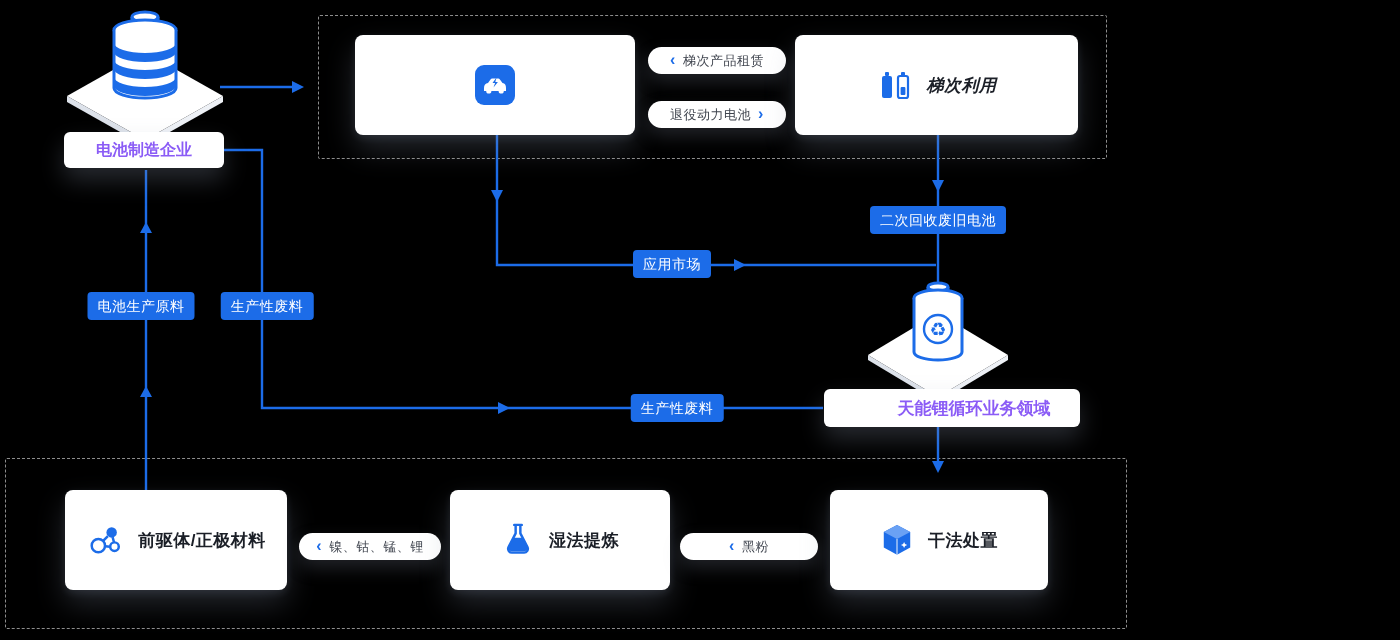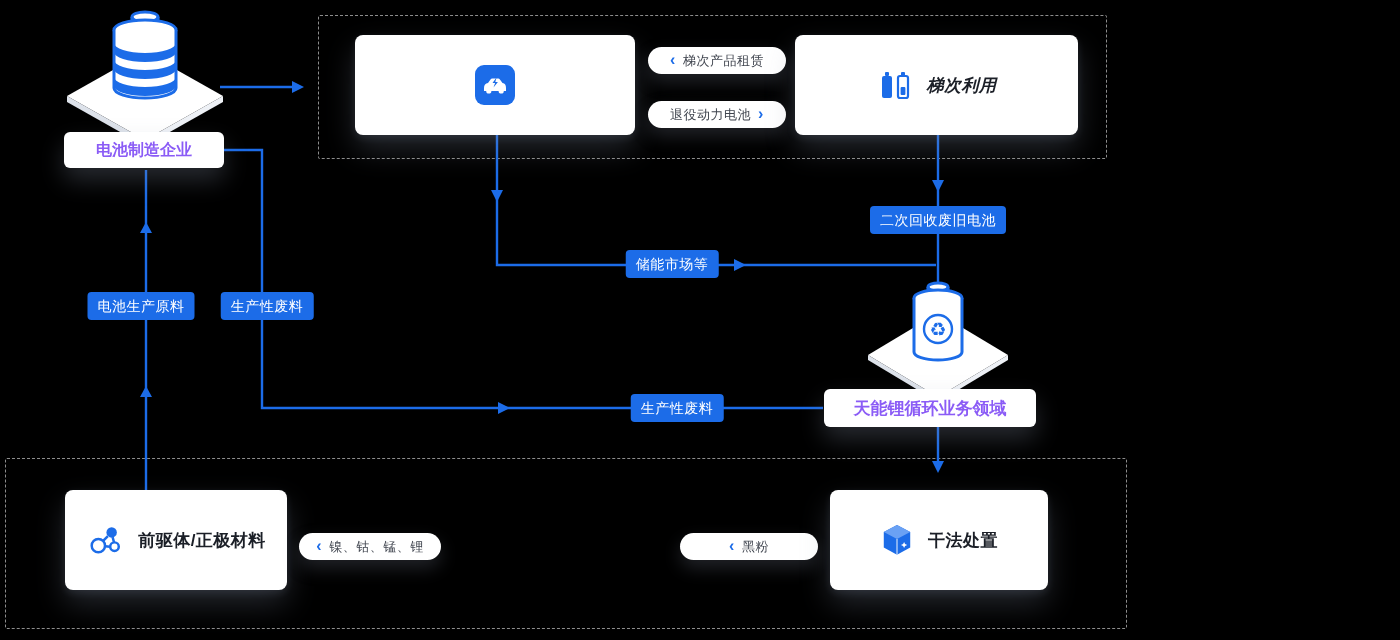--- a/index.html
+++ b/index.html
@@ -109,58 +109,66 @@
       <rect x="5" y="9" width="10" height="22" rx="2" fill="#1C6CE8"></rect>
       <rect x="24" y="5" width="4" height="4" rx="1" fill="#1C6CE8"></rect>
       <rect x="21" y="9" width="10" height="22" rx="2" fill="none" stroke="#1C6CE8" stroke-width="2.2"></rect>
       <rect x="23.6" y="20" width="4.8" height="8" rx="1" fill="#1C6CE8"></rect>
     </svg>
     <div class="title">梯次利用</div>
   </div>
 
   <div class="badge" style="left:141px;top:306px;">电池生产原料</div>
   <div class="badge" style="left:267px;top:306px;">生产性废料</div>
-  <div class="badge" style="left:672px;top:264px;">储能市场等</div>
+  <div class="badge" style="left:672px;top:264px;">应用市场</div>
   <div class="badge" style="left:938px;top:220px;">二次回收废旧电池</div>
   <div class="badge" style="left:677px;top:408px;">生产性废料</div>
 
   <svg class="abs z2" style="left:866px;top:311px;" width="145" height="92" viewBox="0 0 145 92">
     <polygon points="72,2 142,44 72,86 2,44" fill="#fff"></polygon>
     <polygon points="2,44 72,86 72,91 2,49" fill="#dde2ea"></polygon>
     <polygon points="142,44 72,86 72,91 142,49" fill="#eef1f6"></polygon>
   </svg>
   <svg class="abs z3" style="left:903px;top:280px;" width="70" height="92" viewBox="0 0 70 92">
     <ellipse cx="35" cy="7" rx="10" ry="4" fill="#fff" stroke="#1C6CE8" stroke-width="3"></ellipse>
     <path d="M25 7 v7 M45 7 v7" stroke="#1C6CE8" stroke-width="3"></path>
     <ellipse cx="35" cy="18" rx="24" ry="8" fill="#fff" stroke="#1C6CE8" stroke-width="3"></ellipse>
     <path d="M11 18 v54 a24 8 0 0 0 48 0 V18" fill="#fff" stroke="#1C6CE8" stroke-width="3"></path>
     <circle cx="35" cy="49" r="14" fill="none" stroke="#1C6CE8" stroke-width="2.4"></circle>
     <text x="35" y="56" text-anchor="middle" font-size="19" fill="#1C6CE8">♻</text>
   </svg>
-  <div class="labelbox" style="left:824px;top:389px;width:212px;height:38px;font-size:17px;">
+  <div class="labelbox" style="left:824px;top:389px;width:212px;height:38px;font-size:17px;padding-left:44px;">
     <span>天能锂循环业务领域</span>
   </div>
 
   <div class="card" style="left:65px;top:490px;width:222px;height:100px;">
     <svg class="icon" width="38" height="38" viewBox="0 0 40 40">
       <line x1="18" y1="21" x2="23" y2="16" stroke="#1C6CE8" stroke-width="2.6"></line>
       <line x1="20" y1="26.5" x2="25.5" y2="27" stroke="#1C6CE8" stroke-width="2.6"></line>
       <line x1="28" y1="17" x2="29.5" y2="22.5" stroke="#1C6CE8" stroke-width="2.6"></line>
       <circle cx="13" cy="26" r="7" fill="#fff" stroke="#1C6CE8" stroke-width="2.6"></circle>
       <circle cx="27" cy="12" r="5.5" fill="#1C6CE8"></circle>
       <circle cx="30" cy="27" r="4.5" fill="#fff" stroke="#1C6CE8" stroke-width="2.6"></circle>
     </svg>
     <div class="title">前驱体/正极材料</div>
   </div>
 
   <div class="pill" style="left:299px;top:533px;width:142px;">
     <span class="chev">‹</span>
     <span>镍、钴、锰、锂</span>
   </div>
 
+  <div class="card" style="left:450px;top:490px;width:220px;height:100px;">
+    <svg class="icon" width="34" height="38" viewBox="0 0 36 40">
+      <path d="M13.2 17.5 h9.6 l5.2 10.2 a2.8 2.8 0 0 1 -2.5 4 H10.5 a2.8 2.8 0 0 1 -2.5 -4 z" fill="#1C6CE8"></path>
+      <path d="M14 4 h8" stroke="#1C6CE8" stroke-width="2.6" stroke-linecap="round"></path>
+      <path d="M15.5 4 v9 L8 27.5 a4 4 0 0 0 3.6 5.8 h12.8 a4 4 0 0 0 3.6 -5.8 L20.5 13 V4" fill="none" stroke="#1C6CE8" stroke-width="2.6" stroke-linejoin="round"></path>
+    </svg>
+    <div class="title">湿法提炼</div>
+  </div>
 
   <div class="pill" style="left:680px;top:533px;width:138px;">
     <span class="chev">‹</span>
     <span>黑粉</span>
   </div>
 
   <div class="card" style="left:830px;top:490px;width:218px;height:100px;text-align:right;">
     <svg class="icon" width="34" height="38" viewBox="0 0 36 40">
       <path d="M18 4 L32 11.5 V28 L18 35.5 L4 28 V11.5 Z" fill="#1C6CE8"></path>
       <path d="M18 4 L32 11.5 L18 19 L4 11.5 Z" fill="#6AA1F4"></path>

